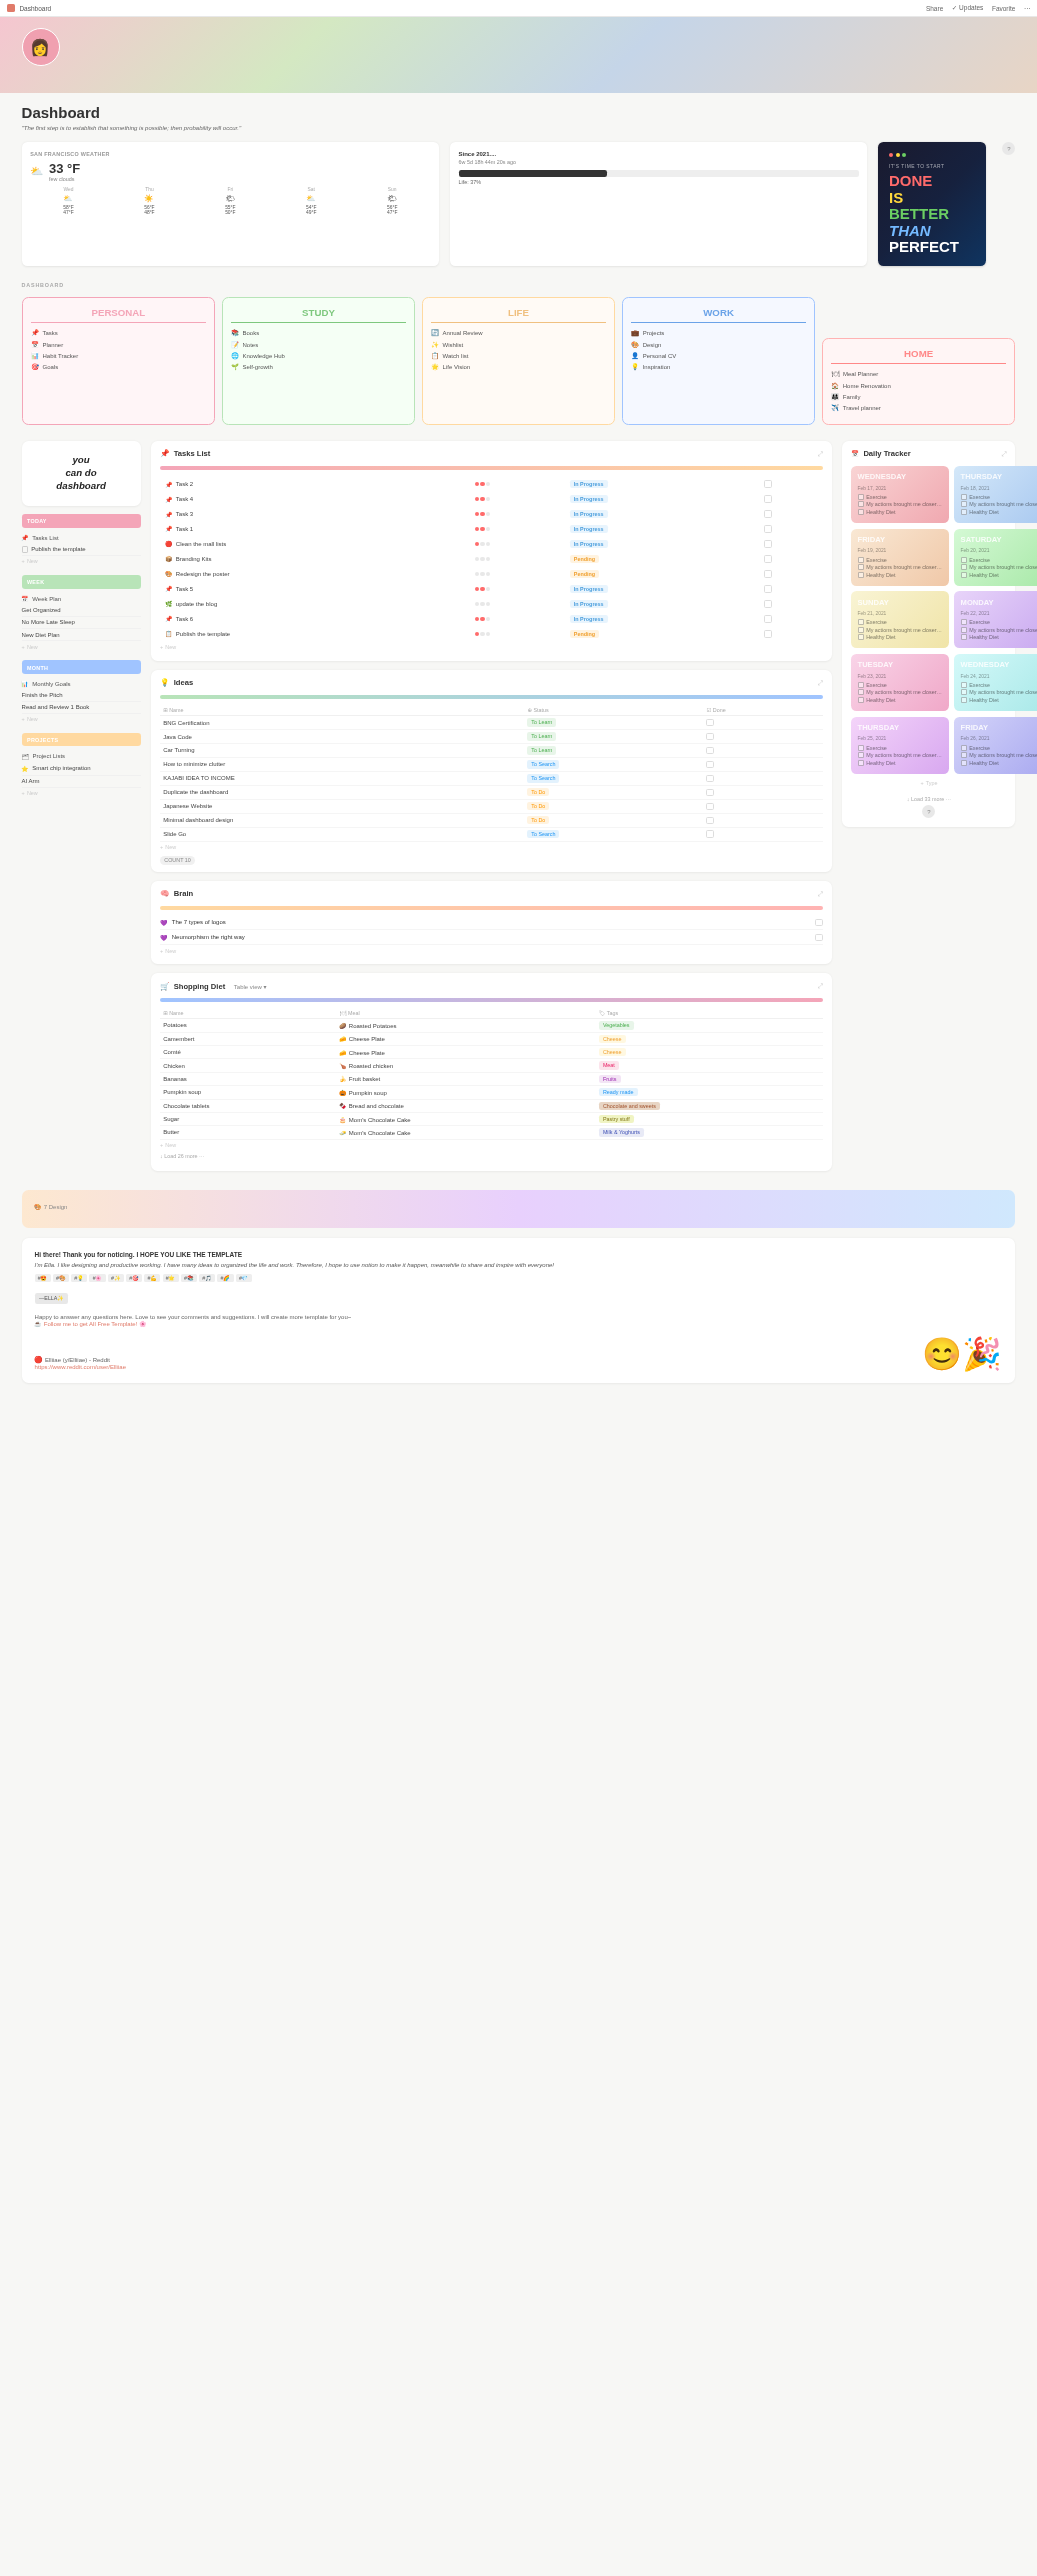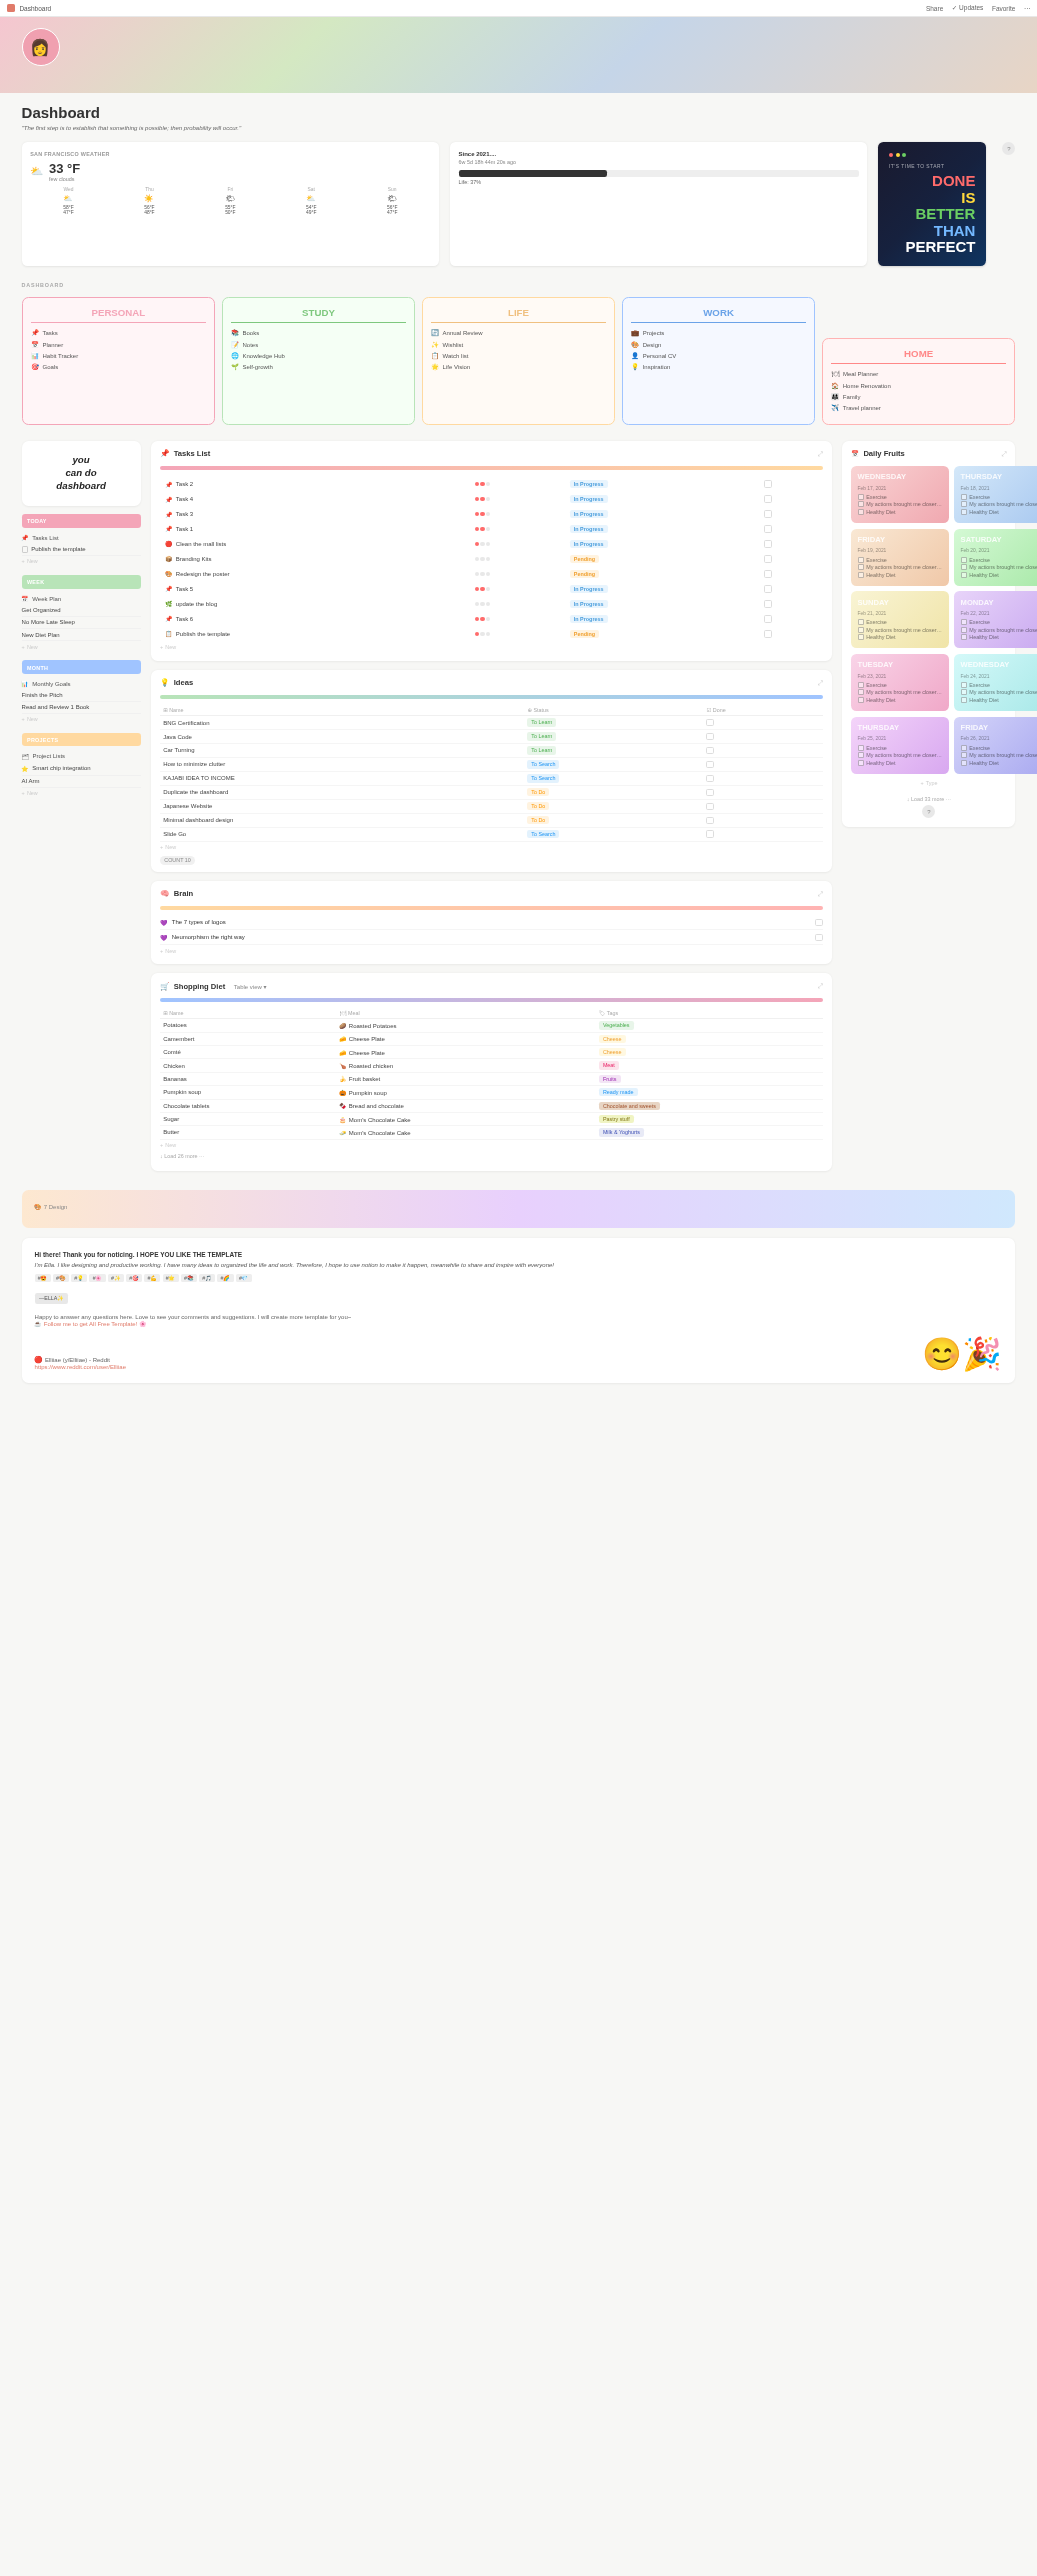--- a/index.html
+++ b/index.html
@@ -44,25 +44,25 @@
     .life-since { font-size: 6px; font-weight: 600; margin-bottom: 2.2px; }
     .life-elapsed { font-size: 5.4px; color: #888; margin-bottom: 5.4px; }
     .life-bar-container { background: #eee; border-radius: 2.2px; height: 6.5px; margin-bottom: 2.2px; }
     .life-bar { background: #333; height: 6.5px; border-radius: 2.2px; }
     .life-percent { font-size: 5.4px; color: #666; }
 
     
     .done-widget { background: linear-gradient(135deg, #1a1a2e 0%, #16213e 50%, #0f3460 100%); border-radius: 5.4px; padding: 10.8px; min-width: 108px; color: white; display: flex; flex-direction: column; justify-content: center; box-shadow: 0 0.5px 2.2px rgba(0,0,0,0.15); position: relative; }
     .done-widget-dots { display: flex; gap: 2.2px; margin-bottom: 6.5px; }
     .done-widget-dot { width: 4.3px; height: 4.3px; border-radius: 50%; }
-    .done-title-text { font-size: 15px; font-weight: 900; line-height: 1.1; text-transform: uppercase; text-align: right; }
+    .done-title-text { font-size: 15px; font-weight: 900; line-height: 1.1; text-transform: uppercase; }
     .done-title-text .done-line1 { color: #ff6b6b; }
     .done-title-text .done-line2 { color: #ffd93d; }
     .done-title-text .done-line3 { color: #6bcf63; }
-    .done-title-text .done-line4 { color: #74b9ff; }
+    .done-title-text .done-line4 { color: #74b9ff; font-style: italic; }
     .done-subtitle { font-size: 4.9px; color: rgba(255,255,255,0.6); text-transform: uppercase; letter-spacing: 0.5px; margin-bottom: 4.3px; }
 
     
     .help-btn { width: 13px; height: 13px; border-radius: 50%; background: #e8e8e8; display: flex; align-items: center; justify-content: center; font-size: 6px; color: #888; cursor: pointer; margin-left: 5.4px; }
 
     
     .section-label { font-size: 5.4px; font-weight: 600; color: #aaa; letter-spacing: 0.8px; text-transform: uppercase; margin-bottom: 8.6px; margin-top: 5.4px; }
 
     
     .category-cards { display: flex; gap: 6.5px; margin-bottom: 16px; }
@@ -837,21 +837,21 @@
           </div>
         <div class="load-more">↓ Load 26 more ···</div>
       </div>
 
     </div>
 
     <div style="width:173px; flex-shrink:0">
       <div class="daily-tracker">
         <div class="panel-header">
           <span>📅</span>
-          <span class="panel-title">Daily Fruits</span>
+          <span class="panel-title">Daily Tracker</span>
           <span class="expand-icon">⤢</span>
         </div>
         <div class="tracker-grid">
 
           <div class="tracker-day wednesday">
             <div class="tracker-day-name">WEDNESDAY</div>
             <div class="tracker-date">Feb 17, 2021</div>
             <div class="tracker-check">
                 <div class="tracker-checkbox"></div>
                 <span class="tracker-text">Exercise</span>

